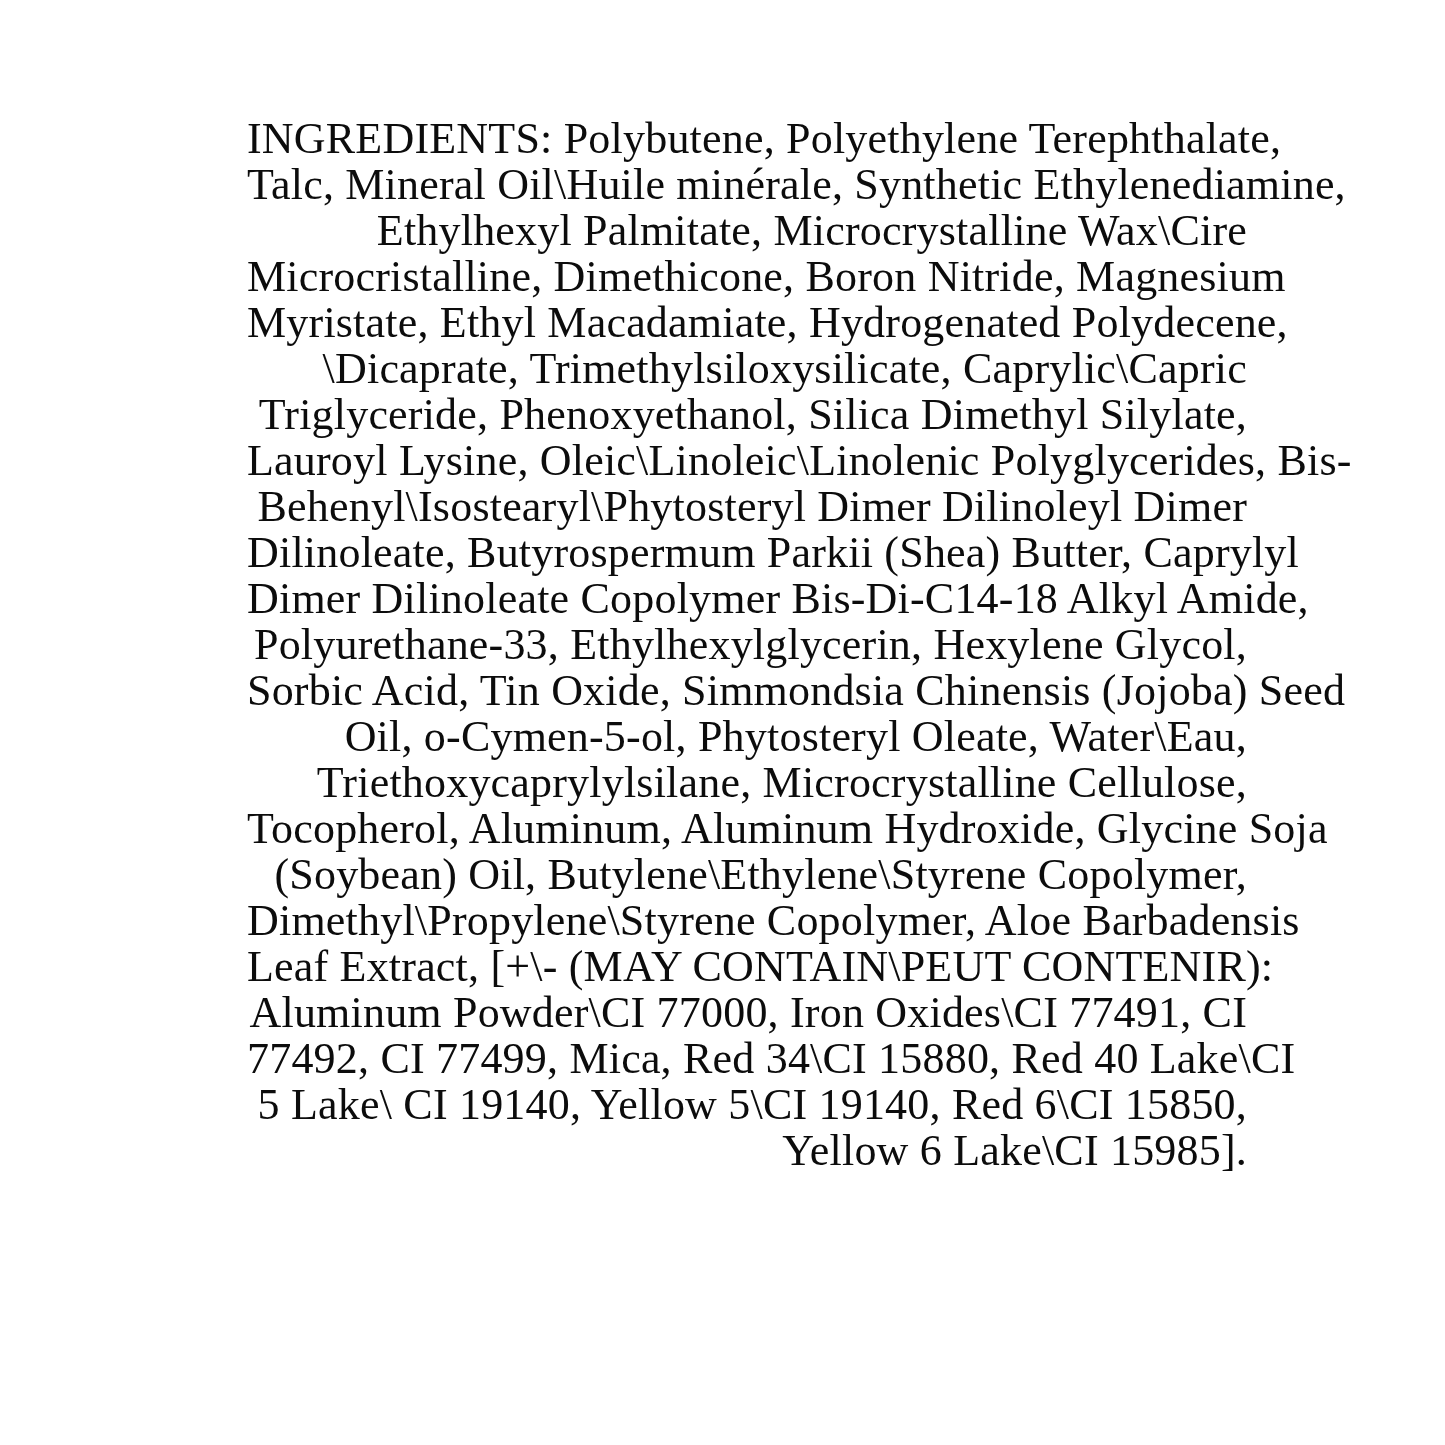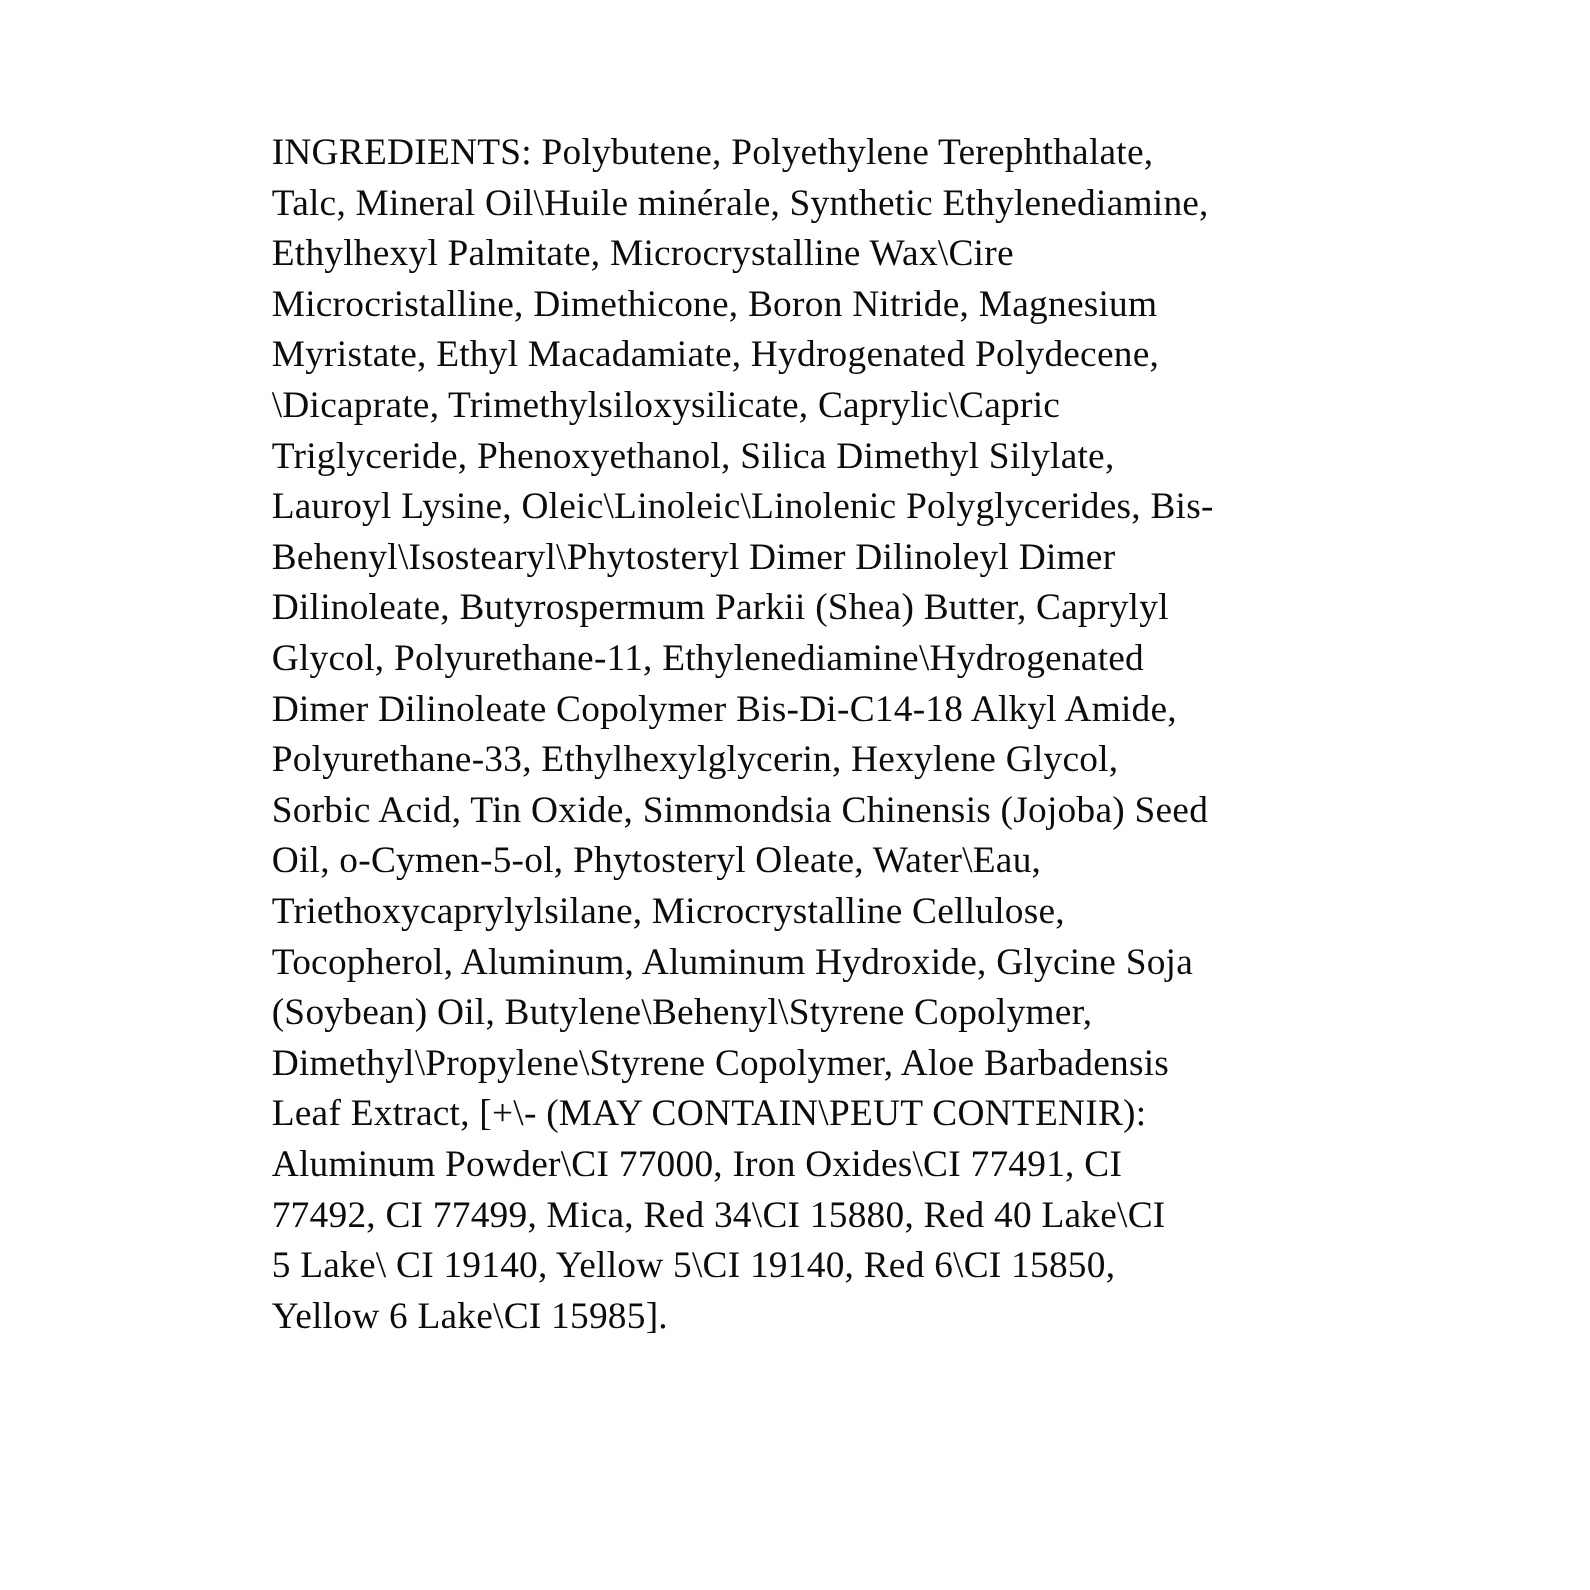--- a/index.html
+++ b/index.html
@@ -12,51 +12,50 @@
     background: #ffffff;
     position: relative;
     overflow: hidden;
   }
   .label-text-block {
     position: absolute;
     left: 247px;
     top: 116px;
     width: 1000px;
     font-family: "Liberation Serif", "DejaVu Serif", serif;
-    font-size: 34px;
+    font-size: 44px;
     line-height: 46px;
     color: #0c0c0c;
-    text-align: left;
+    text-align: right;
   }
   .label-line {
     white-space: pre;
     letter-spacing: 0.2px;
   }
 </style>
 </head>
 <body>
 
 <div class="label-text-block">
   <div class="label-line">INGREDIENTS: Polybutene, Polyethylene Terephthalate,</div>
   <div class="label-line">Talc, Mineral Oil\Huile minérale, Synthetic Ethylenediamine,</div>
   <div class="label-line">Ethylhexyl Palmitate, Microcrystalline Wax\Cire</div>
   <div class="label-line">Microcristalline, Dimethicone, Boron Nitride, Magnesium</div>
   <div class="label-line">Myristate, Ethyl Macadamiate, Hydrogenated Polydecene,</div>
   <div class="label-line">\Dicaprate, Trimethylsiloxysilicate, Caprylic\Capric</div>
   <div class="label-line">Triglyceride, Phenoxyethanol, Silica Dimethyl Silylate,</div>
   <div class="label-line">Lauroyl Lysine, Oleic\Linoleic\Linolenic Polyglycerides, Bis-</div>
   <div class="label-line">Behenyl\Isostearyl\Phytosteryl Dimer Dilinoleyl Dimer</div>
   <div class="label-line">Dilinoleate, Butyrospermum Parkii (Shea) Butter, Caprylyl</div>
-  <div class="label-line">Glycol, Polyurethane-11, Ethylenediamine\Hydrogenated</div>
   <div class="label-line">Dimer Dilinoleate Copolymer Bis-Di-C14-18 Alkyl Amide,</div>
   <div class="label-line">Polyurethane-33, Ethylhexylglycerin, Hexylene Glycol,</div>
   <div class="label-line">Sorbic Acid, Tin Oxide, Simmondsia Chinensis (Jojoba) Seed</div>
   <div class="label-line">Oil, o-Cymen-5-ol, Phytosteryl Oleate, Water\Eau,</div>
   <div class="label-line">Triethoxycaprylylsilane, Microcrystalline Cellulose,</div>
   <div class="label-line">Tocopherol, Aluminum, Aluminum Hydroxide, Glycine Soja</div>
-  <div class="label-line">(Soybean) Oil, Butylene\Behenyl\Styrene Copolymer,</div>
+  <div class="label-line">(Soybean) Oil, Butylene\Ethylene\Styrene Copolymer,</div>
   <div class="label-line">Dimethyl\Propylene\Styrene Copolymer, Aloe Barbadensis</div>
   <div class="label-line">Leaf Extract, [+\- (MAY CONTAIN\PEUT CONTENIR):</div>
   <div class="label-line">Aluminum Powder\CI 77000, Iron Oxides\CI 77491, CI</div>
   <div class="label-line">77492, CI 77499, Mica, Red 34\CI 15880, Red 40 Lake\CI</div>
   <div class="label-line">5 Lake\ CI 19140, Yellow 5\CI 19140, Red 6\CI 15850,</div>
   <div class="label-line">Yellow 6 Lake\CI 15985].</div>
 </div>
 
 </body></html>

